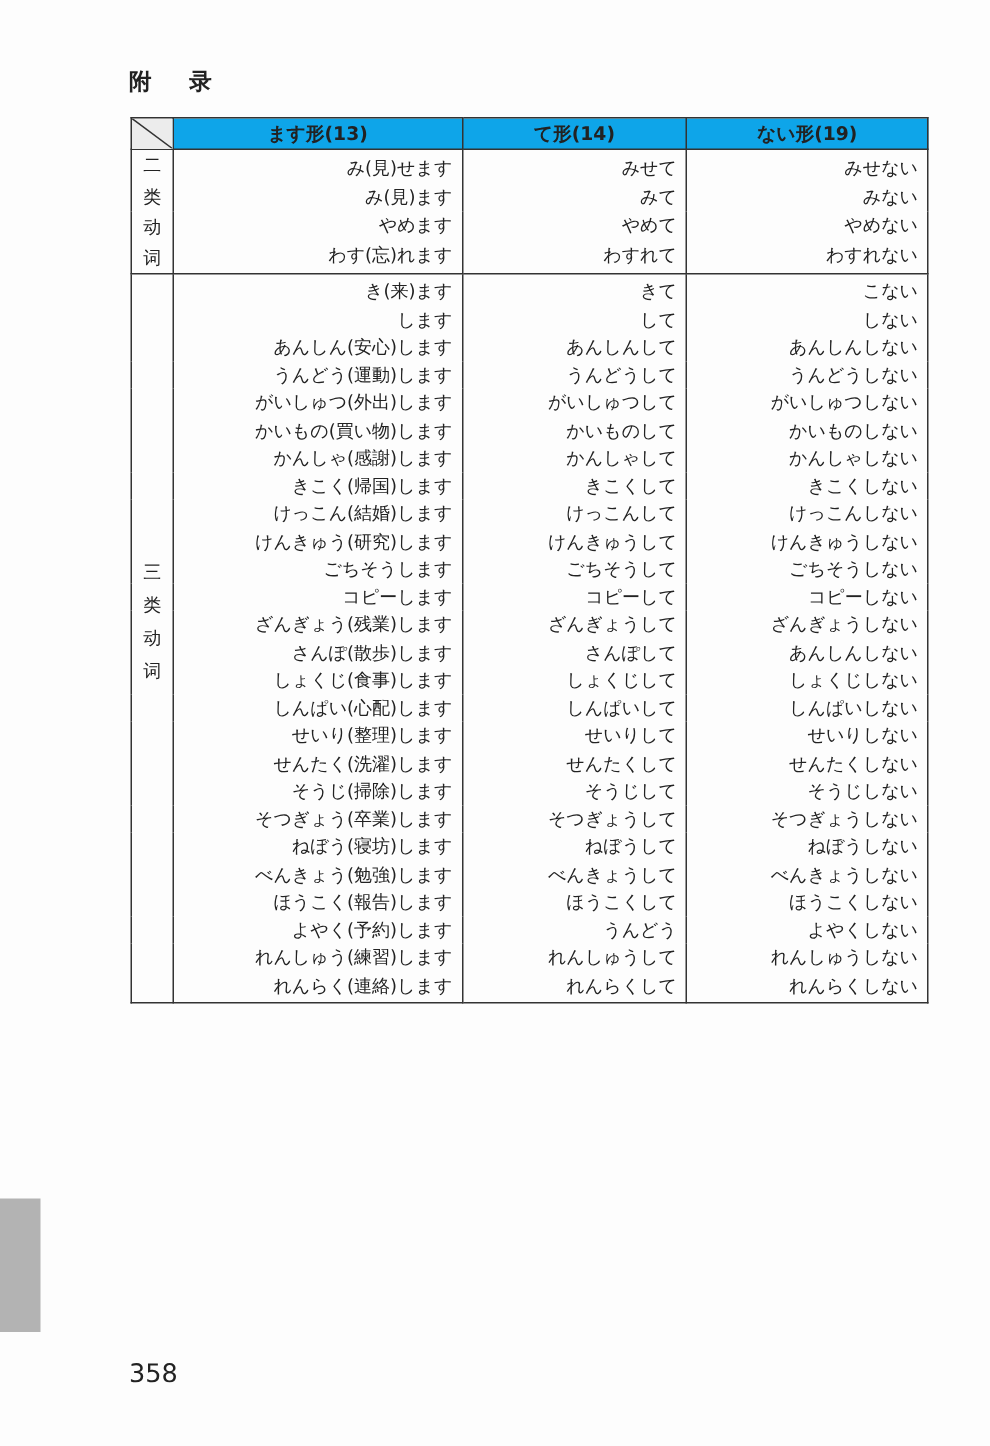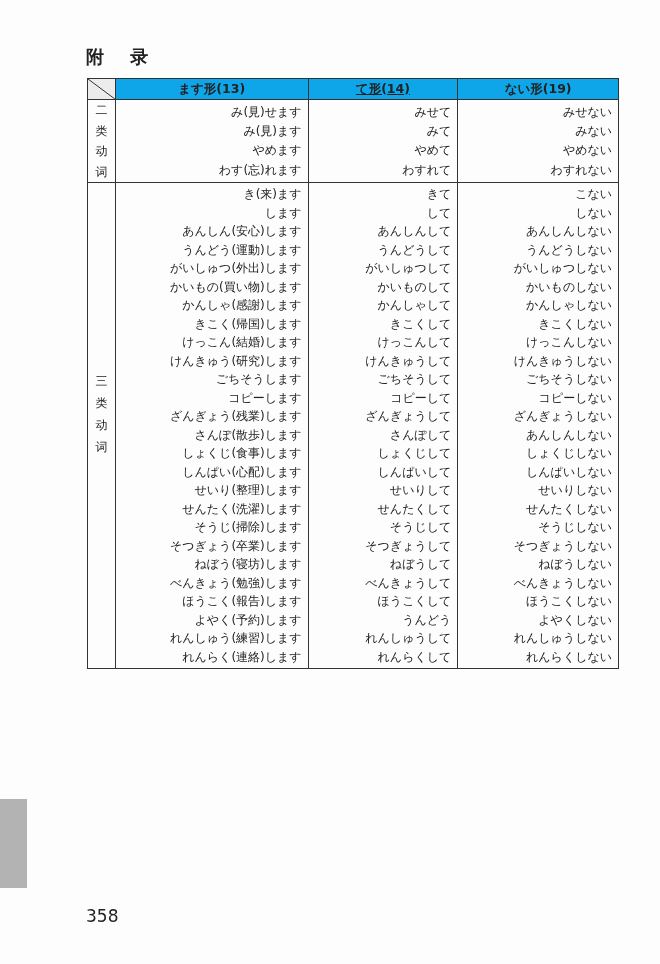--- a/index.html
+++ b/index.html
@@ -1,33 +1,33 @@
 <!DOCTYPE html>
 <html><head>
 <meta charset="utf-8">
 <style>
   html, body { margin: 0; padding: 0; }
   body {
     width: 660px; height: 964px; background: #fdfdfd; position: relative; overflow: hidden;
     font-family: "DejaVu Sans", "Liberation Sans", sans-serif; color: #222;
   }
-  .appendix-title { position: absolute; left: 86px; top: 45px; font-size: 18px; font-weight: bold; letter-spacing: 10px; }
+  .appendix-title { position: absolute; left: 86px; top: 45px; font-size: 15px; font-weight: bold; letter-spacing: 10px; }
   table.verbs {
     position: absolute; left: 87px; top: 78px; width: 532px;
     border-collapse: collapse; font-size: 12px;
   }
   table.verbs th, table.verbs td { padding: 0; }
   table.verbs thead th {
     height: 20px; background: #0ea5e9; border: 1px solid #333; border-bottom: 1.5px solid #333;
     font-weight: bold; font-size: 12.5px; text-align: center;
   }
   table.verbs th.corner { width: 27px; position: relative; background: #ececec; }
   th.corner svg { position: absolute; left: 0; top: 0; width: 100%; height: 100%; }
   th.col-masu { width: 192px; }
-  th.col-te { width: 149px; text-decoration: underline; }
+  th.col-te { width: 149px; }
   th.col-nai { width: 160px; }
   td.group { border: 1px solid #333; border-top: 1.5px solid #333; border-bottom: 1.5px solid #333; text-align: center; vertical-align: top; font-size: 12px; }
   td.group .chars { display: flex; flex-direction: column; align-items: center; }
   td.group.g2 .chars { padding-top: 187px; }
   td.group .chars span { height: 22px; line-height: 22px; }
   td.group.g1 .chars span { height: 20.5px; line-height: 20.5px; }
   td.cell { border-left: 1px solid #333; border-right: 1px solid #333; text-align: right; padding-right: 6px !important; height: 18.5px; line-height: 18.5px; white-space: nowrap; }
   tr.first td.cell { padding-top: 2px !important; padding-left: 20px; }
   tr.last td.cell { border-bottom: 1.5px solid #333; padding-bottom: 2px !important; }
   .side-tab { position: absolute; left: 0; top: 799px; width: 27px; height: 89px; background: #b3b3b3; }

